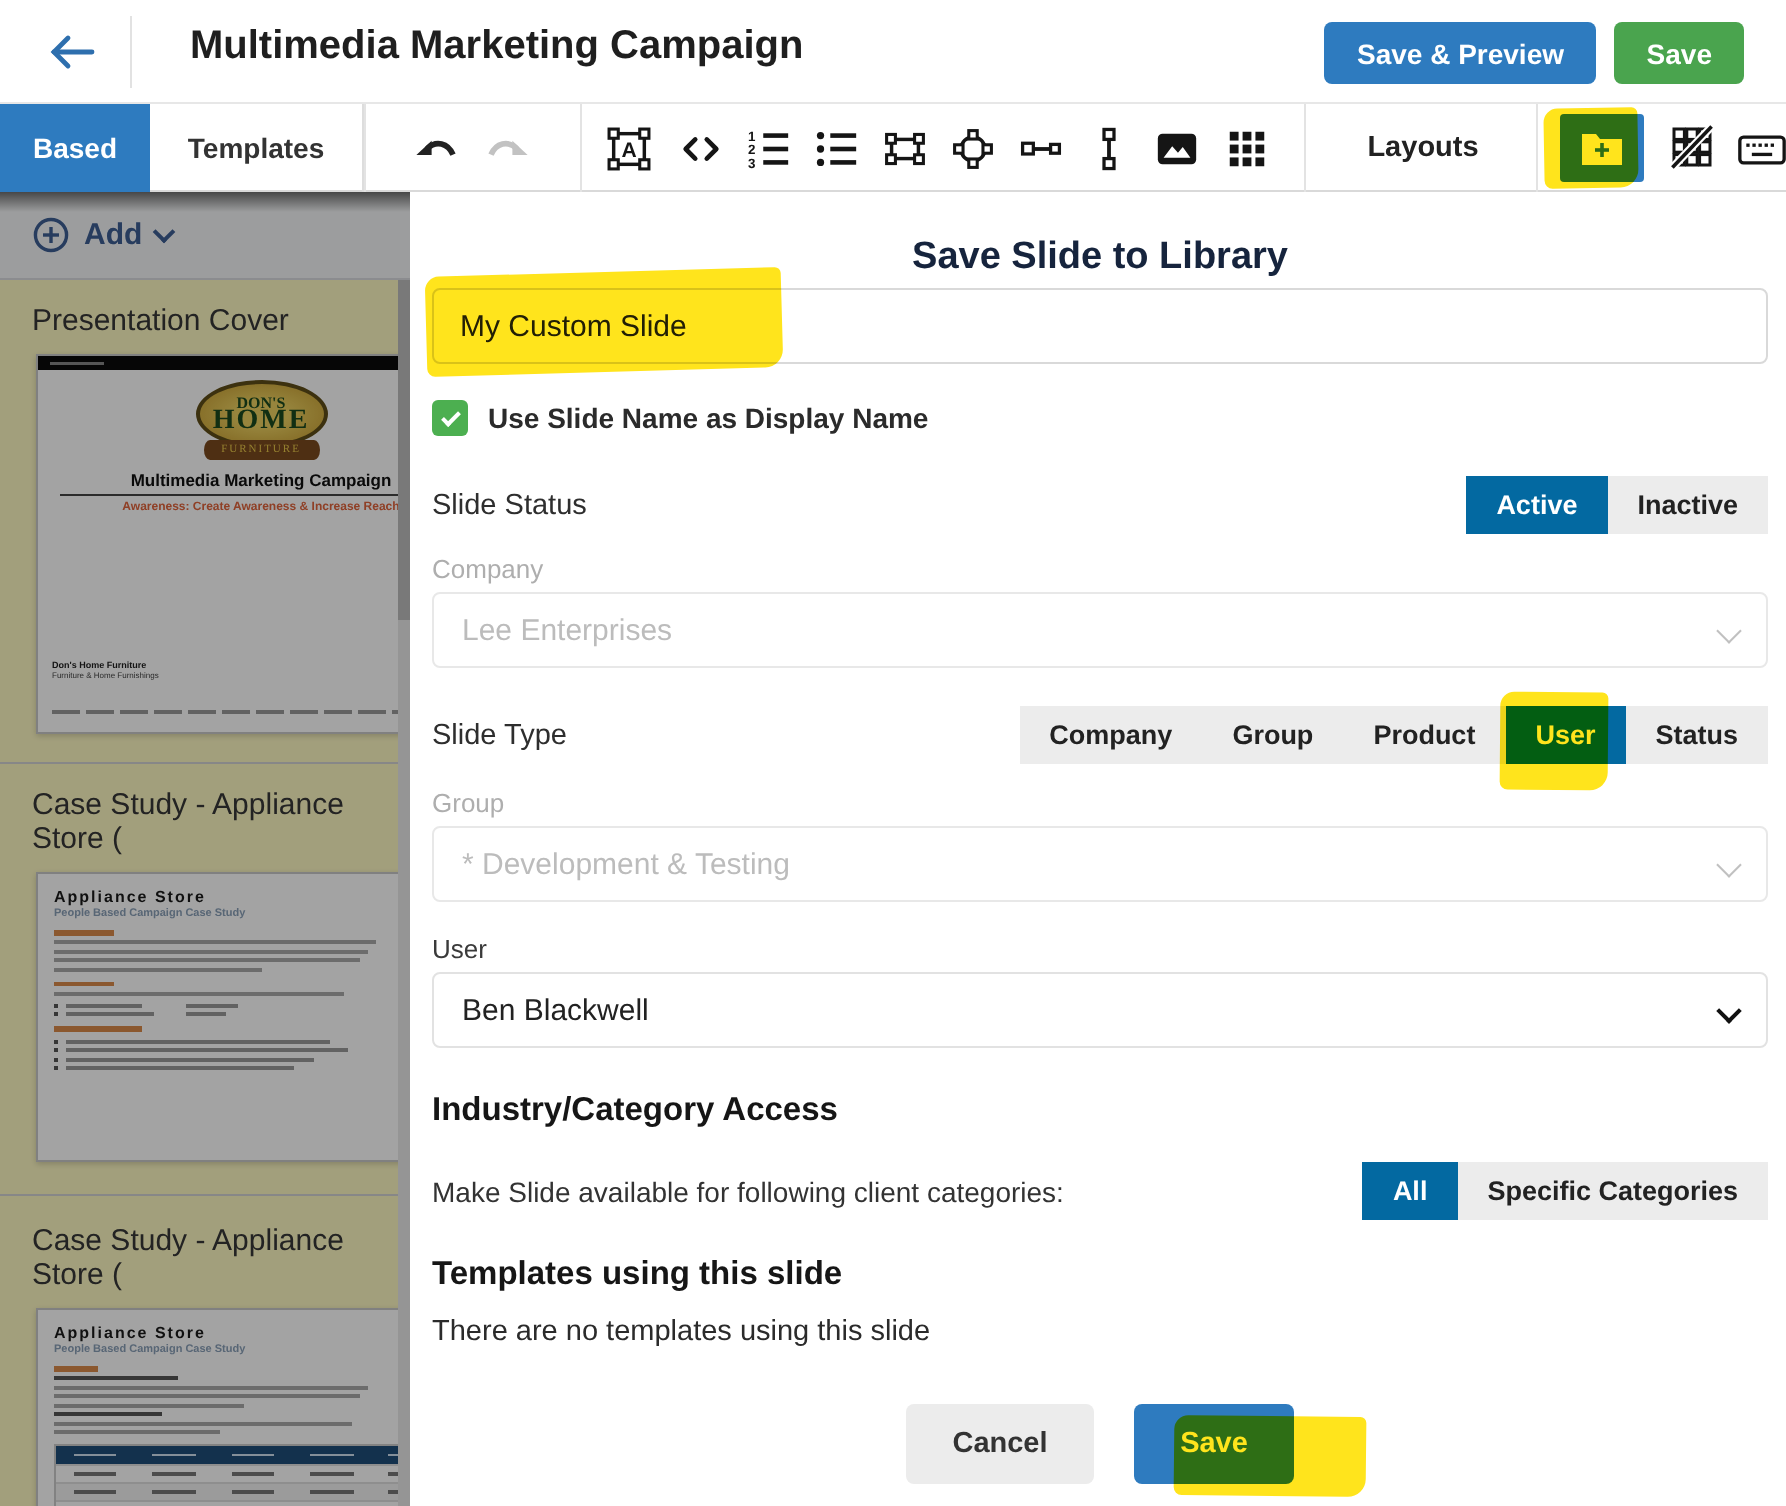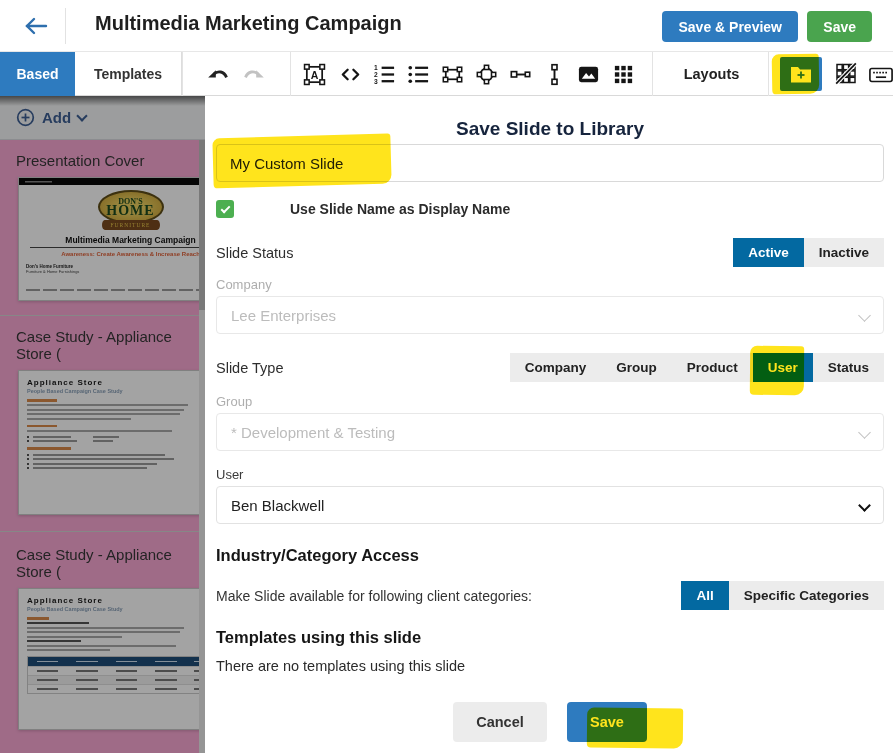--- a/index.html
+++ b/index.html
@@ -33,38 +33,38 @@
     align-items:center; justify-content:center; font-size:14.5px; font-weight:600; color:#222; cursor:pointer; }
   .folder-btn { position:absolute; left:780px; top:5px; width:42px; height:34px; background:#2e7bbf;
     border:none; border-radius:2px; display:flex; align-items:center; justify-content:center; cursor:pointer; }
 
   
   .marker { position:absolute; background:#ffe41c; mix-blend-mode:multiply; pointer-events:none;
     border-radius:7px 3px 9px 4px; }
   .marker-folder { left:772px; top:2px; width:47px; height:40px; transform:rotate(-1deg); }
 
   
-  .sidebar { position:absolute; left:0; top:96px; width:205px; height:657px; background:#f9a8d4; }
+  .sidebar { position:absolute; left:0; top:96px; width:205px; height:657px; background:#fef9c3; }
   .add-row { height:44px; display:flex; align-items:center; gap:7px; padding-left:16px; cursor:pointer;
     color:#3d5f93; border-bottom:1px solid #d9dbe0; background:#f5f6f8; }
   .add-label { font-size:15px; font-weight:bold; }
   .chev { display:inline-block; width:8px; height:8px; border-right:2px solid #3d5f93;
     border-bottom:2px solid #3d5f93; transform:rotate(45deg); margin-top:-4px; }
   .section-label { margin:12px 0 8px 16px; font-size:15px; color:#383838; }
   .slide-card { margin-left:18px; width:225px; background:#fff; border:1px solid #c9c9c9;
     box-shadow:0 1px 3px rgba(0,0,0,.18); position:relative; overflow:hidden; cursor:pointer; }
   .side-divider { border-top:1px solid #d4d4d4; margin-top:14px; }
   .scroll-track { position:absolute; right:0; top:44px; bottom:0; width:6px; background:#e9e9e9; }
   .scroll-thumb { position:absolute; right:0; top:0; width:6px; height:170px; background:#bdbdbd; }
   .sidebar-overlay { position:absolute; inset:0; background:rgba(0,0,0,.36); pointer-events:none; }
   .sidebar-topshadow { position:absolute; left:0; top:0; width:100%; height:10px;
     background:linear-gradient(rgba(0,0,0,.55), rgba(0,0,0,0)); pointer-events:none; }
 
   
-  .cover-card { height:124px; }
+  .cover-card { height:190px; }
   .cover-topbar { height:7px; background:#0a0a0a;
     background-image:linear-gradient(90deg, rgba(255,255,255,.5) 0 30%, transparent 30%);
     background-size:90px 1.5px; background-repeat:no-repeat; background-position:6px 2.5px; }
   .logo-wrap { display:flex; flex-direction:column; align-items:center; margin-top:5px; }
   .logo-oval { width:66px; height:34px; border-radius:50%;
     background:radial-gradient(#ecd060 30%, #c49a2e); border:2px solid #5f4d18;
     display:flex; flex-direction:column; align-items:center; justify-content:center;
     font-family:"Liberation Serif", serif; color:#1c4a1e; }
   .logo-l1 { font-size:8px; font-weight:bold; line-height:8px; }
   .logo-l2 { font-size:14px; font-weight:bold; line-height:10px; letter-spacing:1px; }
@@ -109,21 +109,21 @@
   .field-label.muted { color:#aeaeae; margin-top:14px; }
   .input-wrap { position:relative; margin-top:4px; }
   .text-input { width:100%; height:38px; border:1px solid #d9d9d9; border-radius:4px; padding:0 13px;
     font-size:15px; color:#222; font-family:inherit; outline:none; }
   .marker-input { left:-3px; top:-8px; width:178px; height:50px; transform:rotate(-1.6deg); }
   .check-row { margin-top:18px; display:flex; align-items:center; gap:10px; cursor:pointer; }
   .checkbox { width:18px; height:18px; background:#4caf50; border-radius:3px; display:flex;
     align-items:center; justify-content:center; }
   .checkmark { width:5px; height:9px; border-right:2.5px solid #fff; border-bottom:2.5px solid #fff;
     transform:rotate(45deg); margin-top:-2px; }
-  .check-label { font-size:14px; font-weight:bold; color:#2b2b2b;margin-left:46px; }
+  .check-label { font-size:14px; font-weight:bold; color:#2b2b2b; }
   .seg-row { margin-top:20px; display:flex; align-items:center; justify-content:space-between; }
   .row-label { font-size:14.5px; color:#2e2e2e; }
   .seg { display:flex; background:#ececec; }
   .seg-item { position:relative; padding:7px 15px; font-size:13.5px; font-weight:600; color:#222;
     cursor:pointer; white-space:nowrap; }
   .seg-item.active { background:#0369a1; color:#fff; }
   .marker-user { left:-3px; right:9px; top:-7px; bottom:-13px; width:auto; transform:rotate(.5deg); }
   .select { position:relative; margin-top:4px; height:38px; border:1px solid #e2e2e2; border-radius:4px;
     display:flex; align-items:center; padding:0 14px; font-size:15px; color:#222; cursor:pointer; }
   .select.disabled { color:#bcbcbc; border-color:#e8e8e8; cursor:default; }

